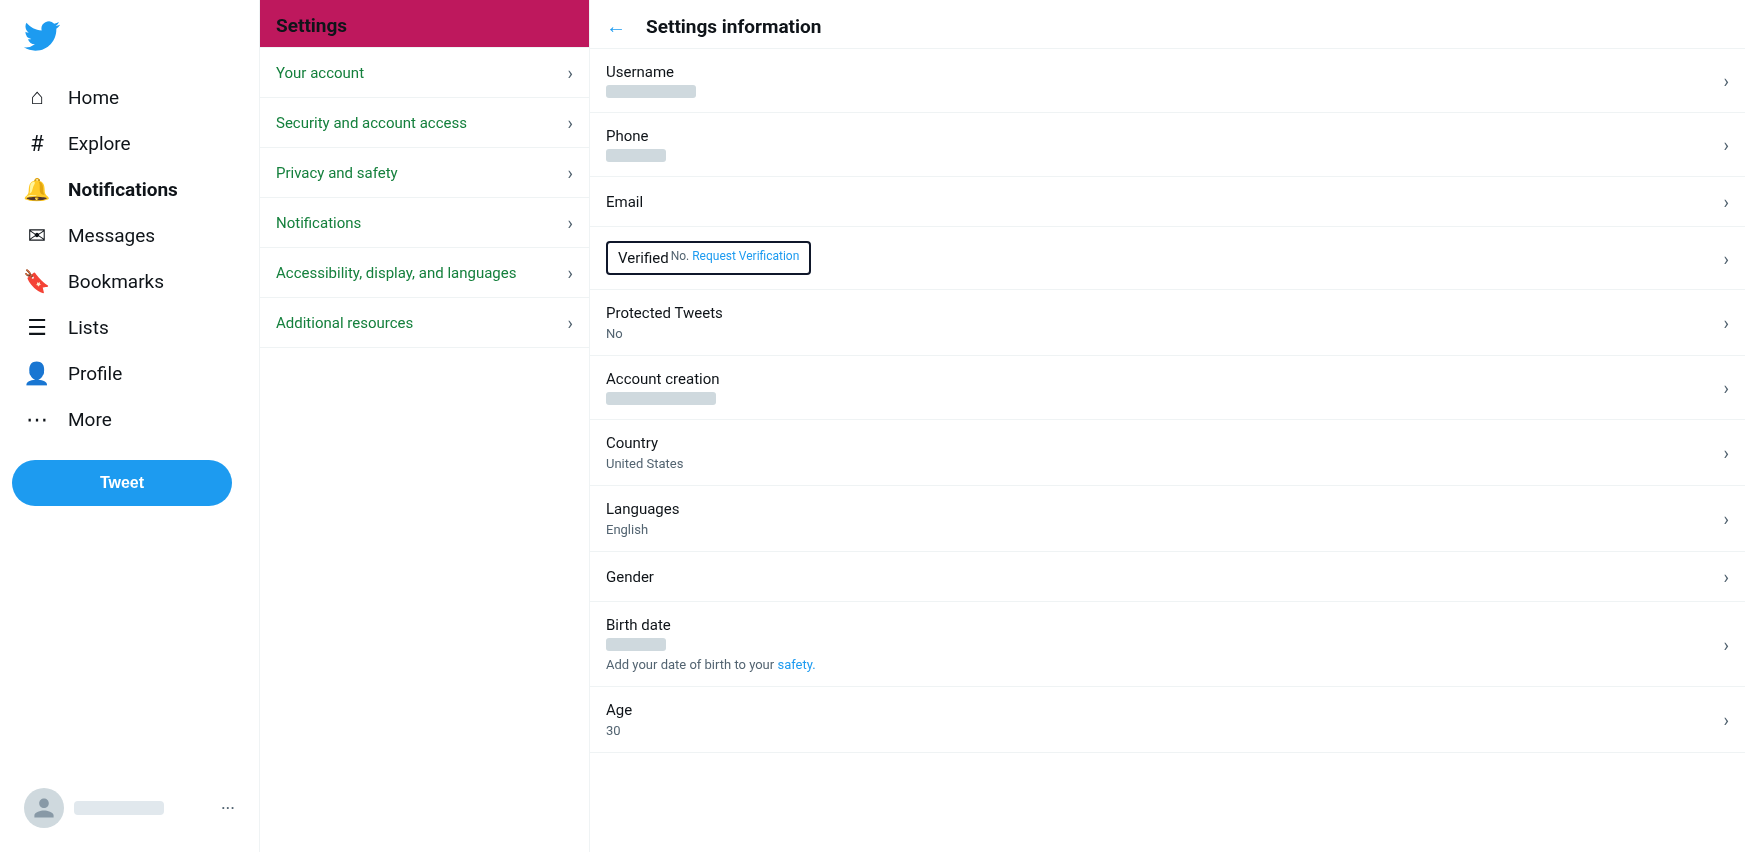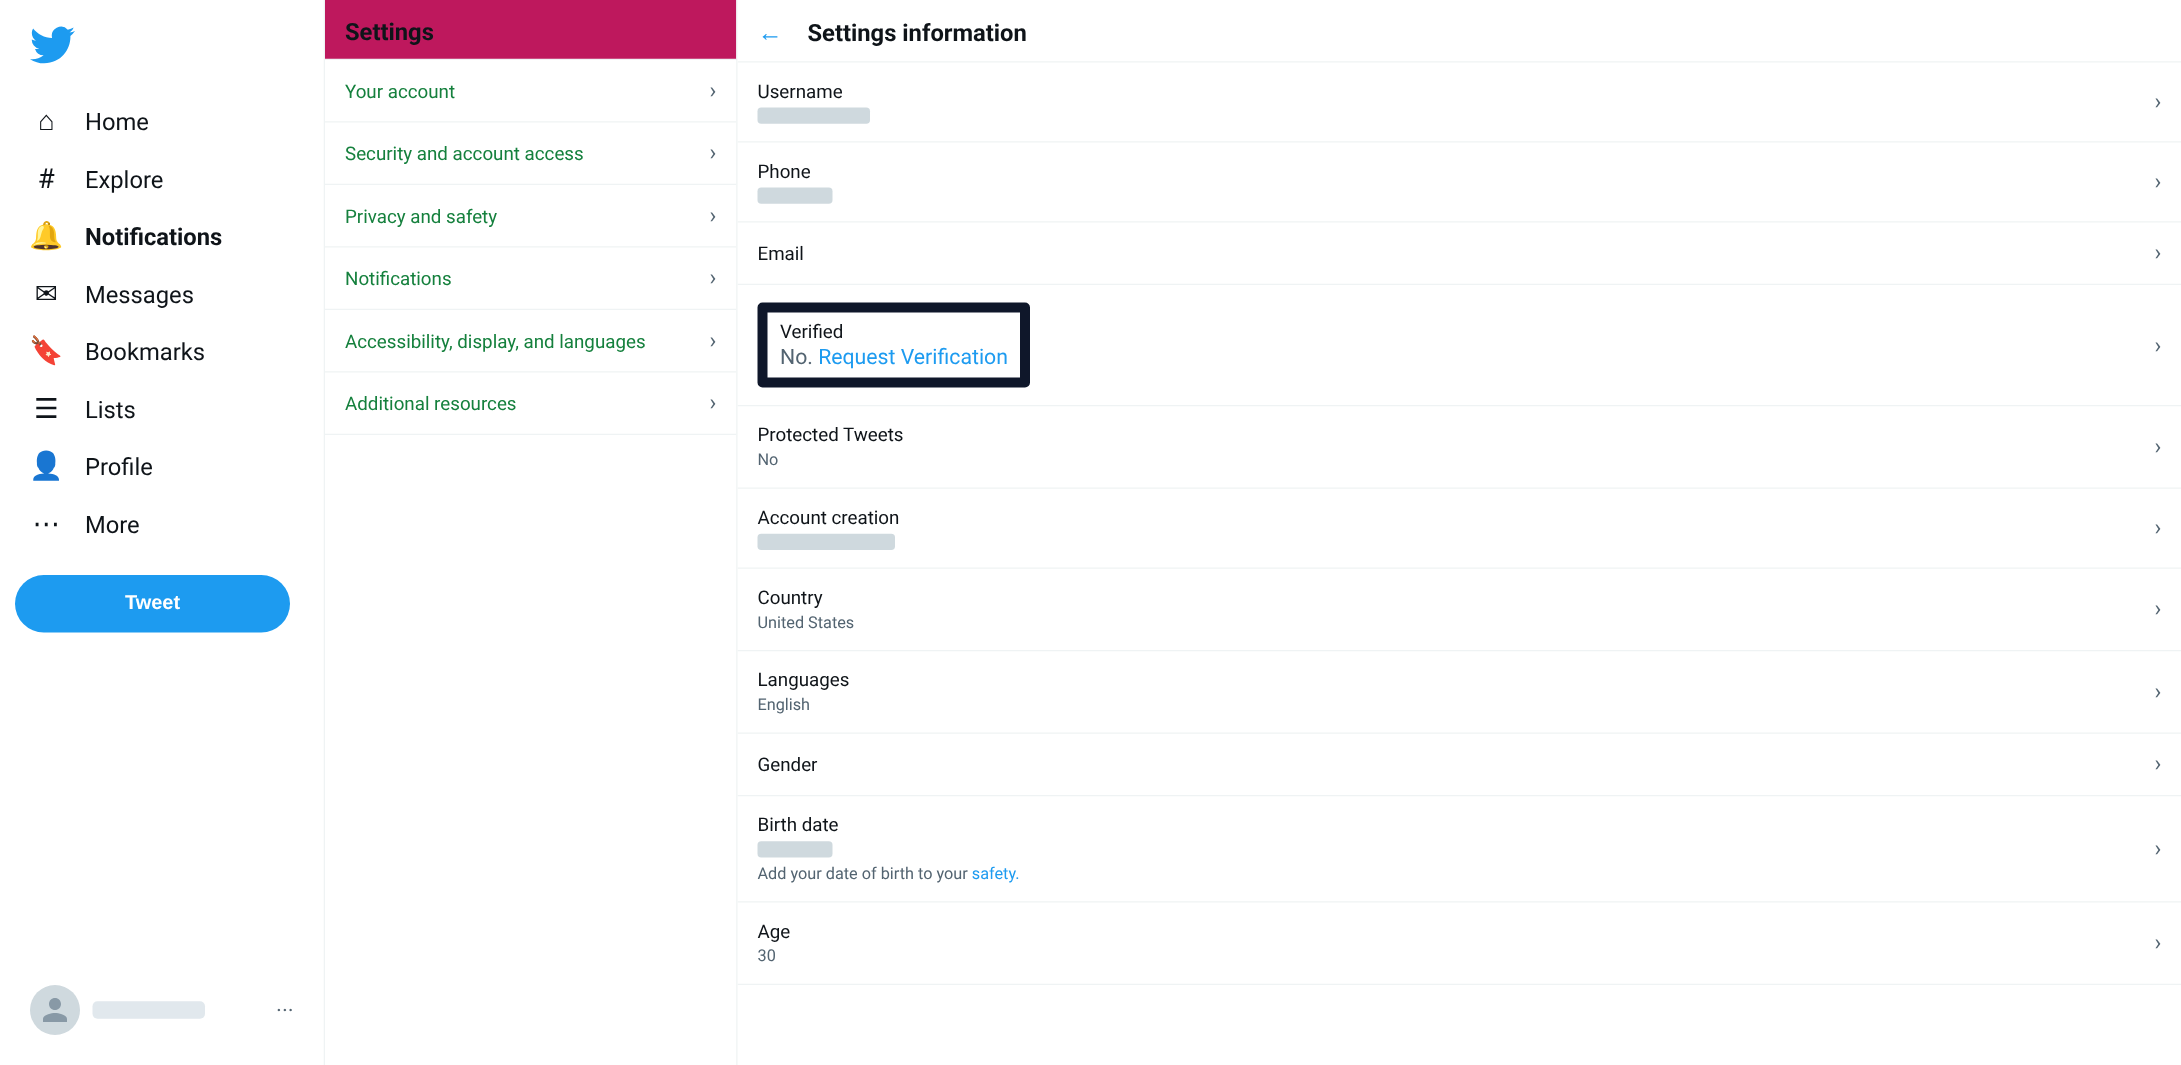--- a/index.html
+++ b/index.html
@@ -199,30 +199,30 @@
     .verified-row {
       display: flex;
       align-items: center;
       justify-content: space-between;
       padding: 14px 16px;
       border-bottom: 1px solid #eff3f4;
       cursor: pointer;
       position: relative;
     }
     .verified-highlight-box {
-      border: 8px solid #0f172a;
+      border: 2px solid #0f172a;
       border-radius: 4px;
       padding: 6px 10px;
       display: inline-flex;
-      flex-direction: column;
+      flex-direction: row;
       gap: 2px;
     }
     .verified-label { font-size: 15px; font-weight: 400; color: #0f1419; }
     .verified-sub {
-      font-size: 17px;
+      font-size: 12px;
       color: #536471;
     }
     .verified-sub a { color: #1d9bf0; text-decoration: none; }
 
     .birth-date-note {
       font-size: 13px;
       color: #536471;
       margin-top: 2px;
     }
     .birth-date-note a { color: #1d9bf0; text-decoration: none; }

